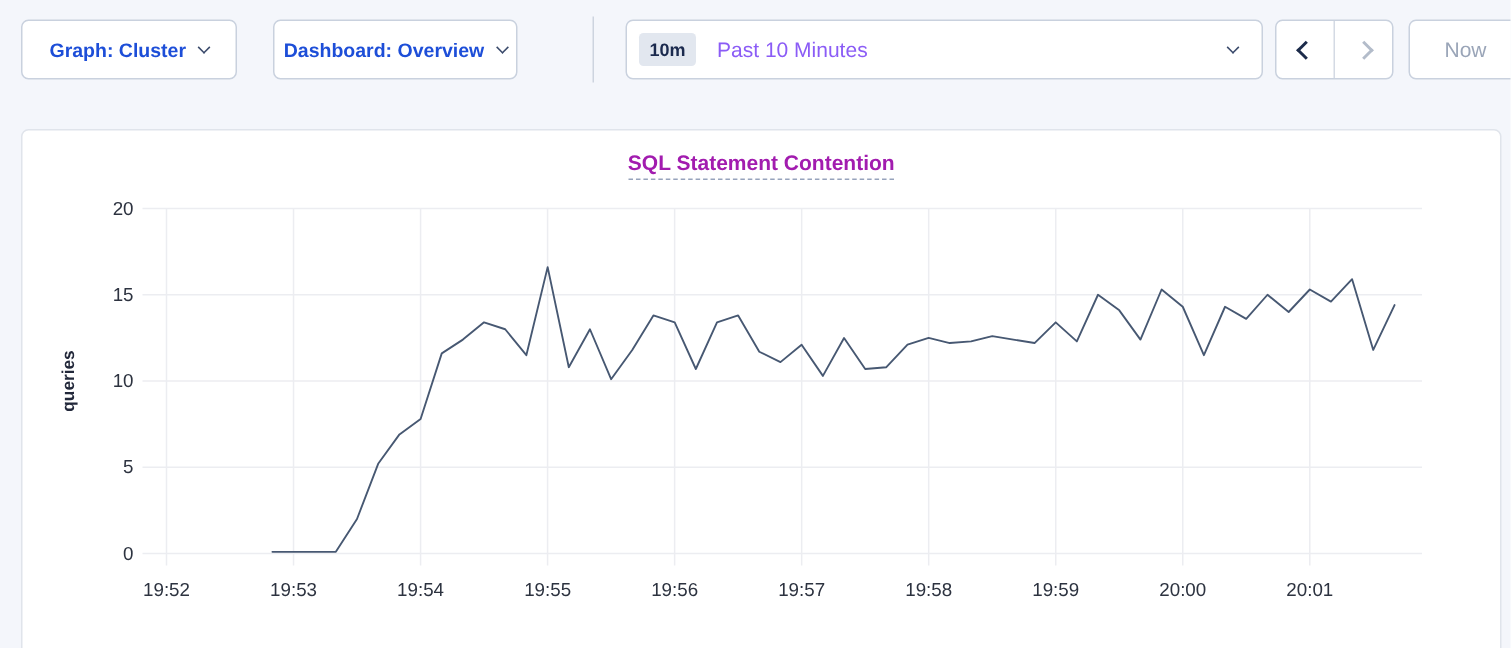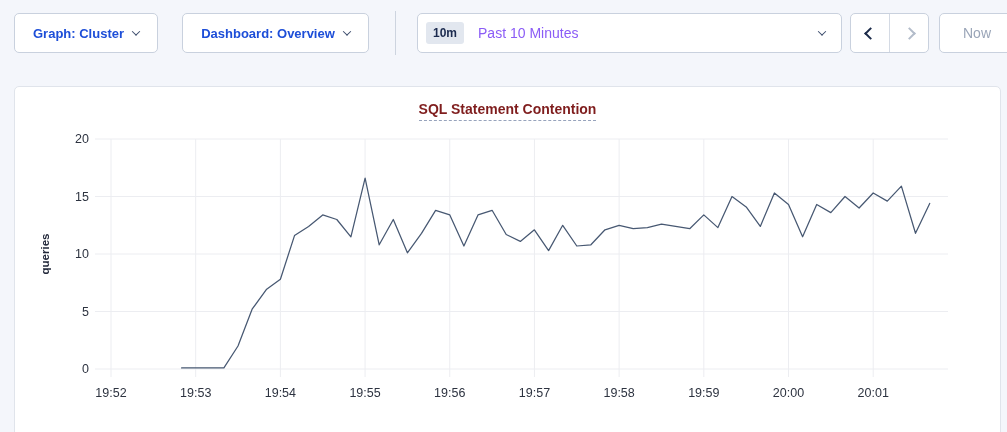--- a/index.html
+++ b/index.html
@@ -20,21 +20,21 @@
     border-radius: 5px;
     display: flex;
     align-items: center;
     justify-content: center;
     font-size: 13px;
     font-weight: bold;
     color: #1d4ed8;
     cursor: pointer;
   }
   .graph-dd { left: 14px; width: 144px; }
-  .dash-dd  { left: 182px; width: 187px; }
+  .dash-dd  { left: 182px; width: 163px; }
   .dd-label { margin-right: 9px; }
   .chev {
     display: inline-block;
     width: 6px; height: 6px;
     border-right: 1.6px solid #3a4a6b;
     border-bottom: 1.6px solid #3a4a6b;
   }
   .chev.down  { transform: rotate(45deg) translate(-1px,-1px); }
   .chev.left  { width: 9px; height: 9px; border-width: 2.2px; border-color:#1c2b4a; transform: rotate(135deg); }
   .chev.right { width: 9px; height: 9px; border-width: 2.2px; border-color:#b3bcca; transform: rotate(-45deg); }
@@ -99,21 +99,21 @@
   }
   .chart-title {
     position: absolute;
     top: 13px; left: 0; right: 0;
     text-align: center;
   }
   .chart-title span {
     display: inline-block;
     font-size: 14px;
     font-weight: bold;
-    color: #7f1d1d;
+    color: #a21caf;
     padding-bottom: 3px;
     border-bottom: 1px dashed #97a3bc;
     cursor: help;
   }
   .chart-svg { position: absolute; left: 0; top: 0; }
 </style>
 </head>
 <body>
 
 <div class="btn graph-dd">

